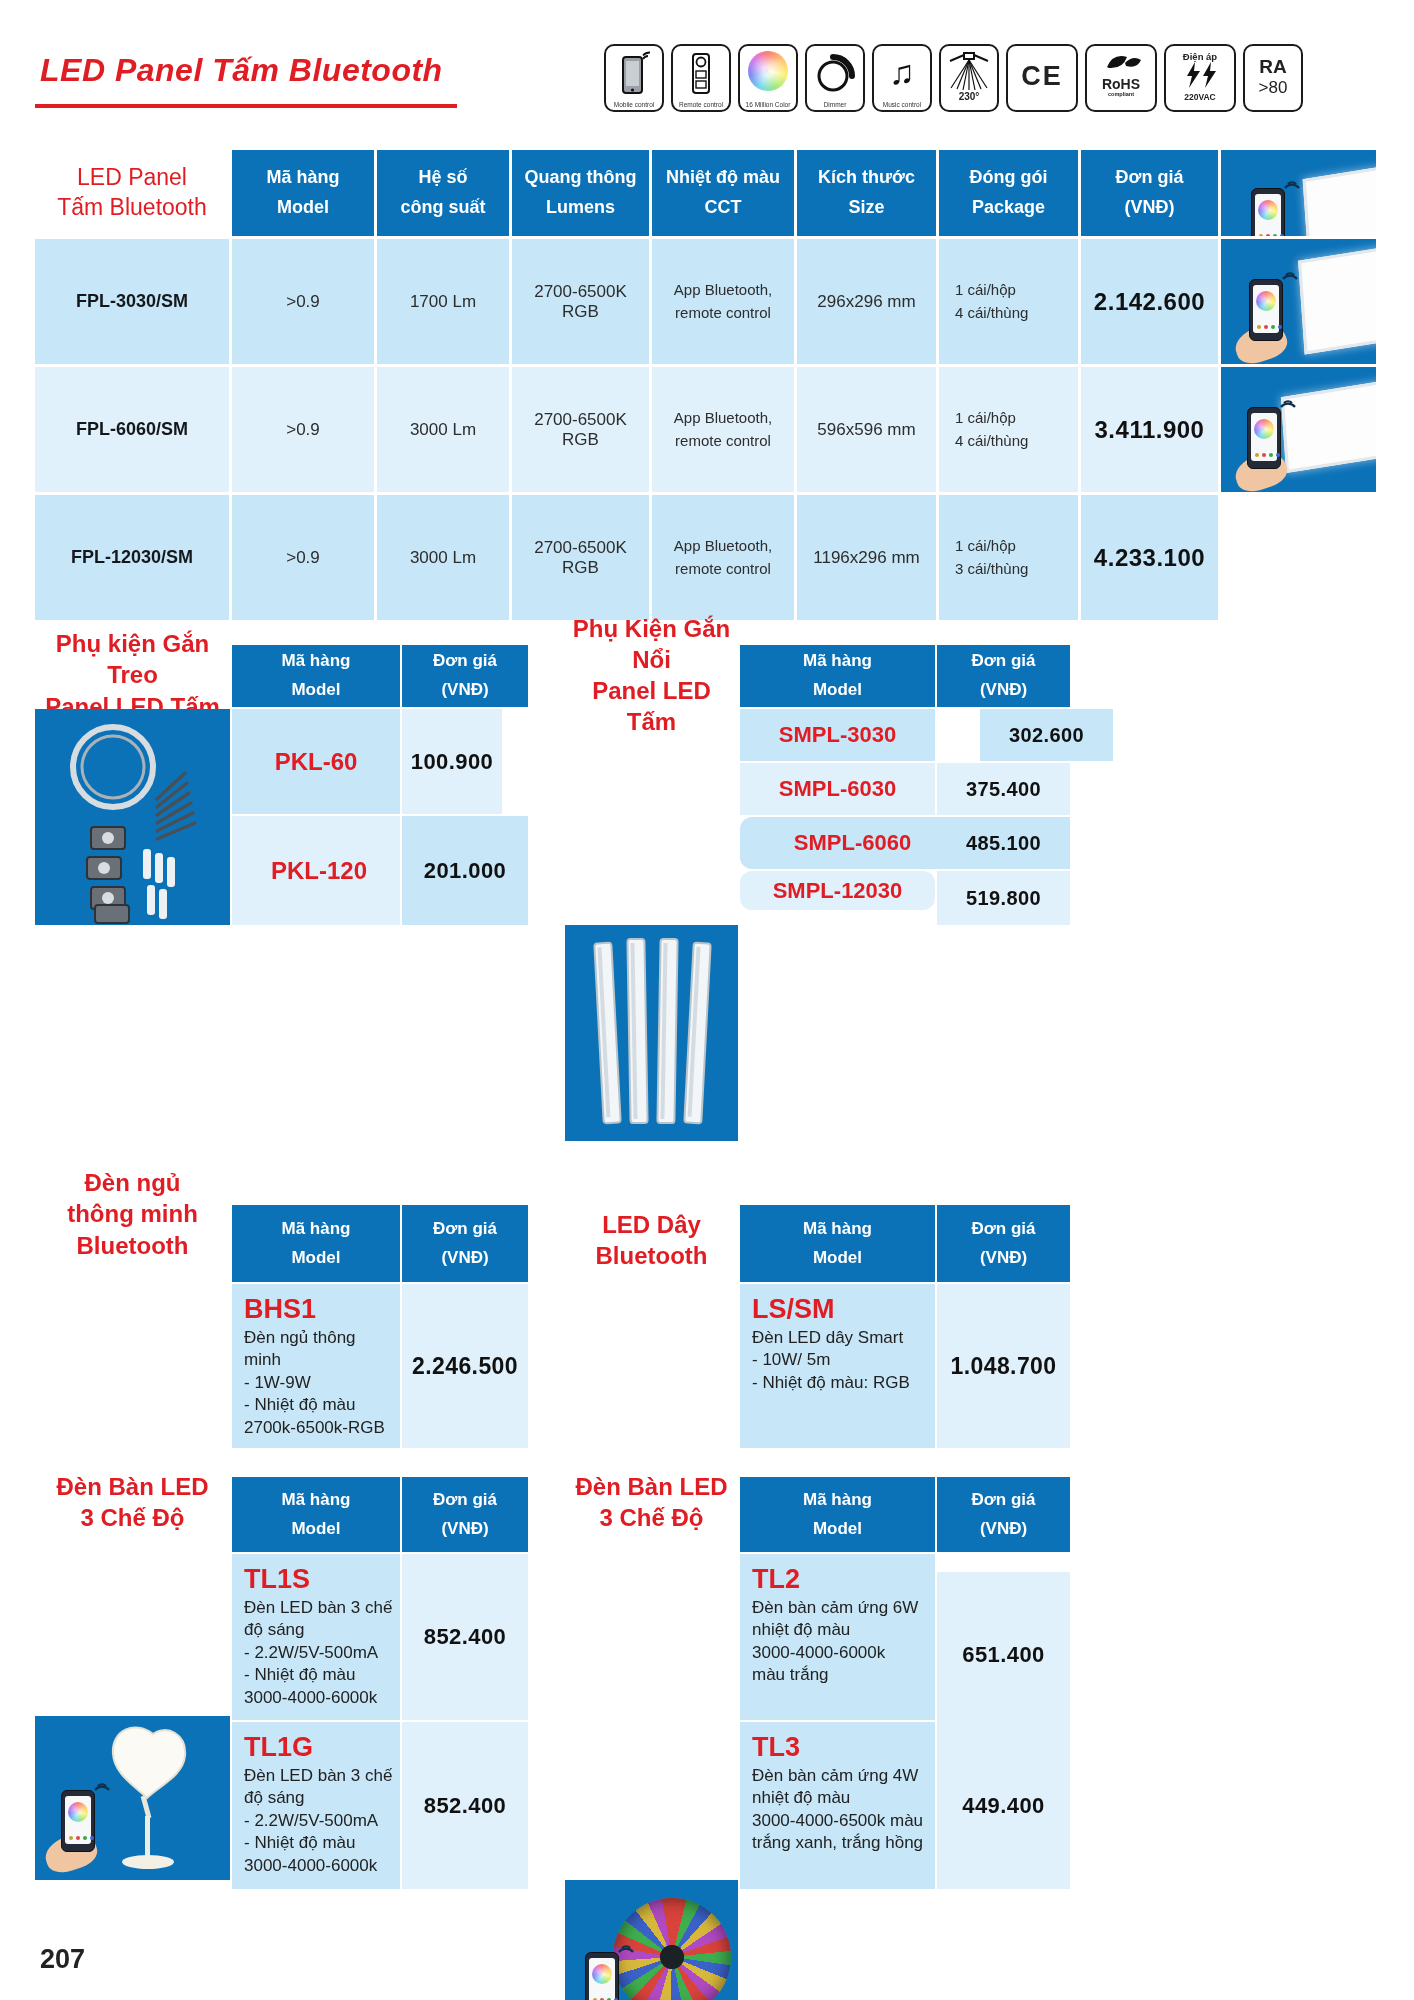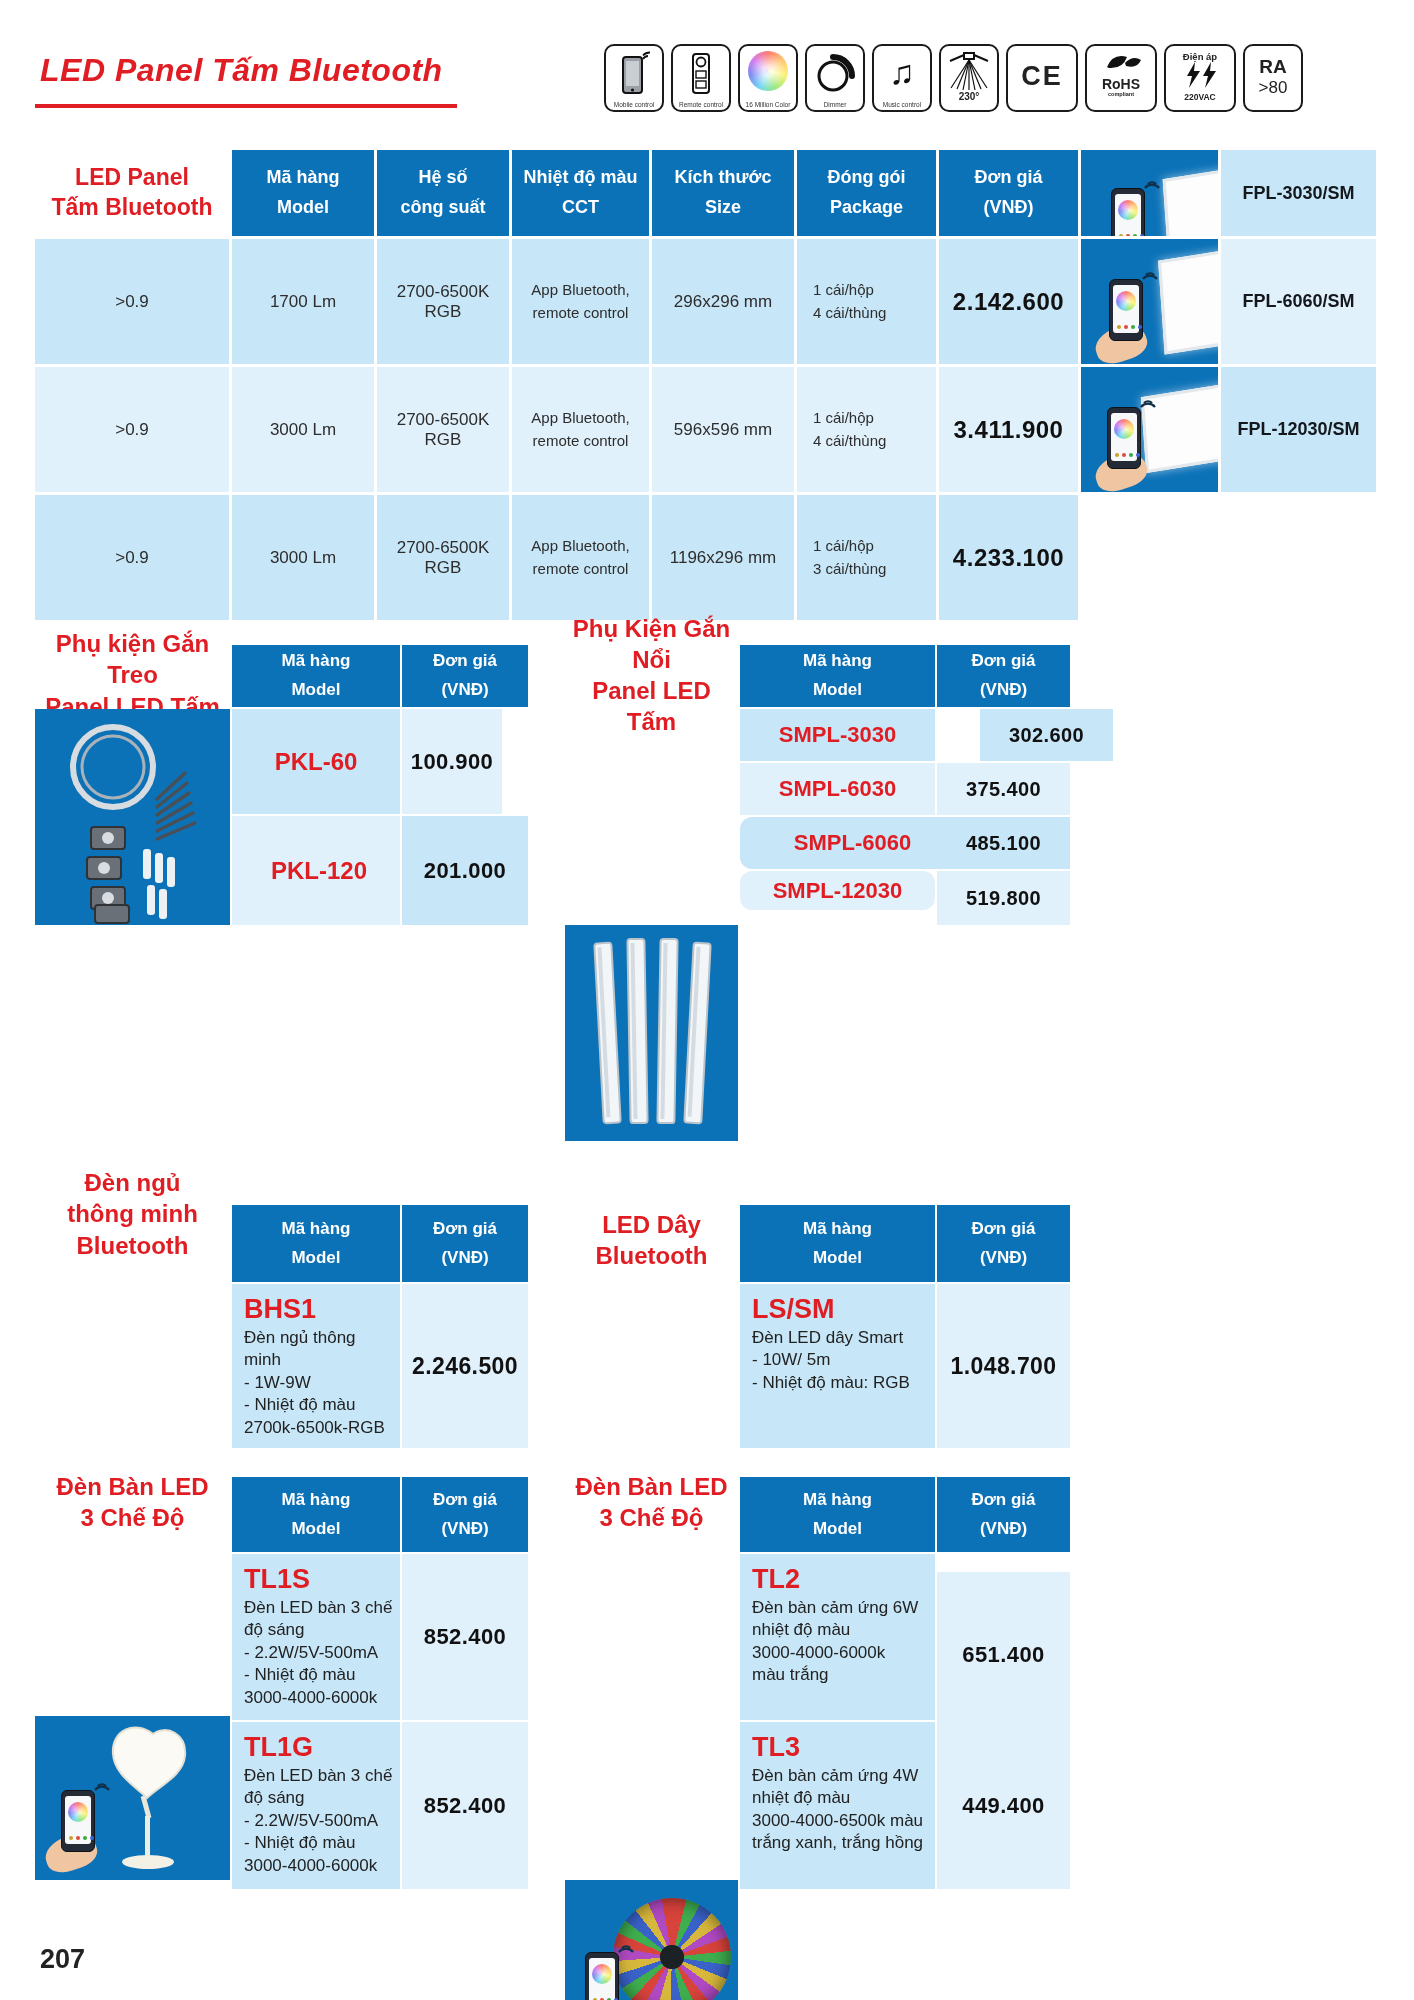--- a/index.html
+++ b/index.html
@@ -28,21 +28,21 @@
   .ra-lbl{font-size:19px;font-weight:bold;line-height:1.1;margin-top:6px;}
   .ra-sub{font-size:17px;}
   .beam-lbl{font-size:10px;font-weight:bold;margin-top:-4px;}
   
   .mtable{position:absolute;left:35px;top:150px;display:grid;background:#fff;gap:3px;
           grid-template-columns:194px 142px 132px 137px 142px 139px 139px 137px 155px;
           grid-template-rows:86px 125px 125px 125px;}
   .cell{box-sizing:border-box;display:flex;align-items:center;justify-content:center;
         text-align:center;}
   .th{background:#0b72b8;color:#fff;font-weight:bold;font-size:18px;line-height:1.65;}
-  .lblcell{background:#fff;color:#e11d24;font-weight:bold;font-size:23px;line-height:1.3;}
+  .lblcell{background:#fff;color:#e11d24;font-weight:normal;font-size:23px;line-height:1.3;}
   .lt{background:#c7e6f7;}
   .lr{background:#e1f1fb;}
   .imgcell{background:#0b72b8;position:relative;overflow:hidden;}
   .md{font-weight:bold;color:#14181c;font-size:18px;}
   .val{font-size:17px;color:#2d2d2d;}
   .sm{font-size:15px;line-height:1.5;color:#2d2d2d;}
   .pkg{font-size:15px;line-height:1.5;color:#2d2d2d;justify-content:flex-start;
        text-align:left;padding-left:16px;}
   .price{font-weight:bold;color:#111;font-size:24px;letter-spacing:.5px;}
   
@@ -172,20 +172,22 @@
     </div>
   </div>
 
   <div class="mtable">
     <div class="cell lblcell pre">LED Panel
 Tấm Bluetooth</div>
     <div class="cell th pre">Mã hàng
 Model</div>
     <div class="cell th pre">Hệ số
 công suất</div>
+    <div class="cell th pre">Quang thông
+Lumens</div>
     <div class="cell th pre">Nhiệt độ màu
 CCT</div>
     <div class="cell th pre">Kích thước
 Size</div>
     <div class="cell th pre">Đóng gói
 Package</div>
     <div class="cell th pre">Đơn giá
 (VNĐ)</div>
 
     <div class="cell imgcell">

